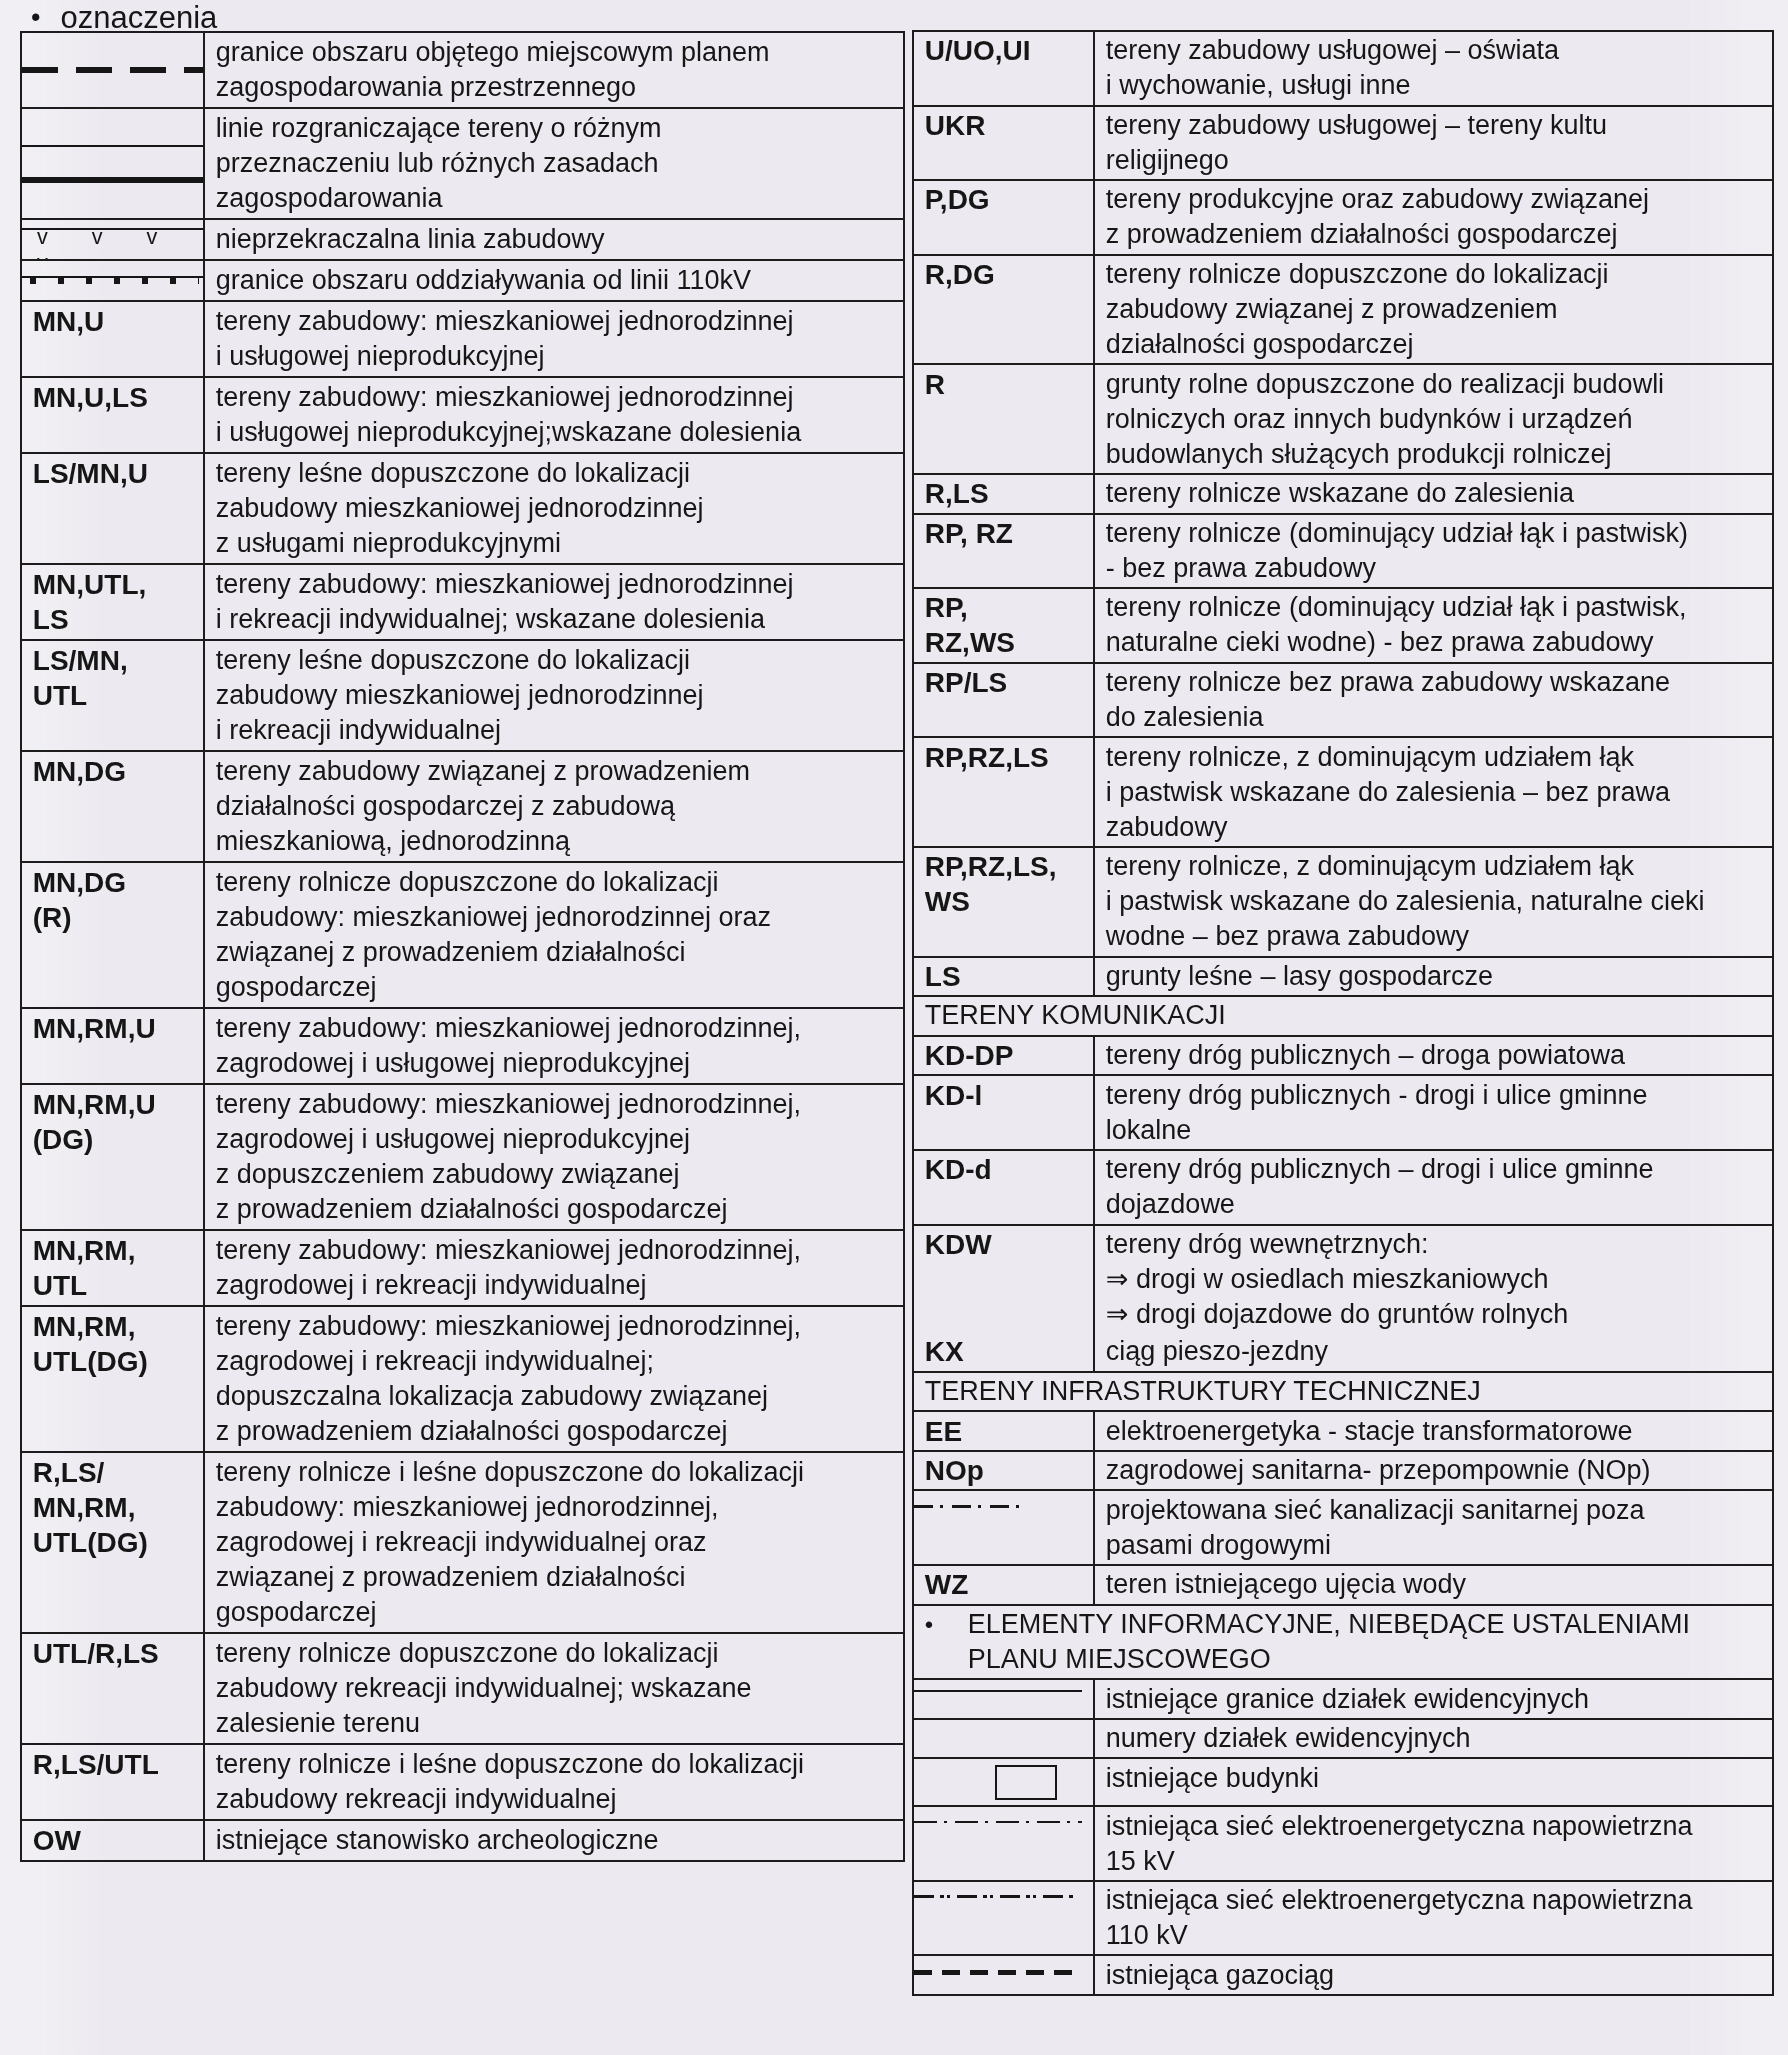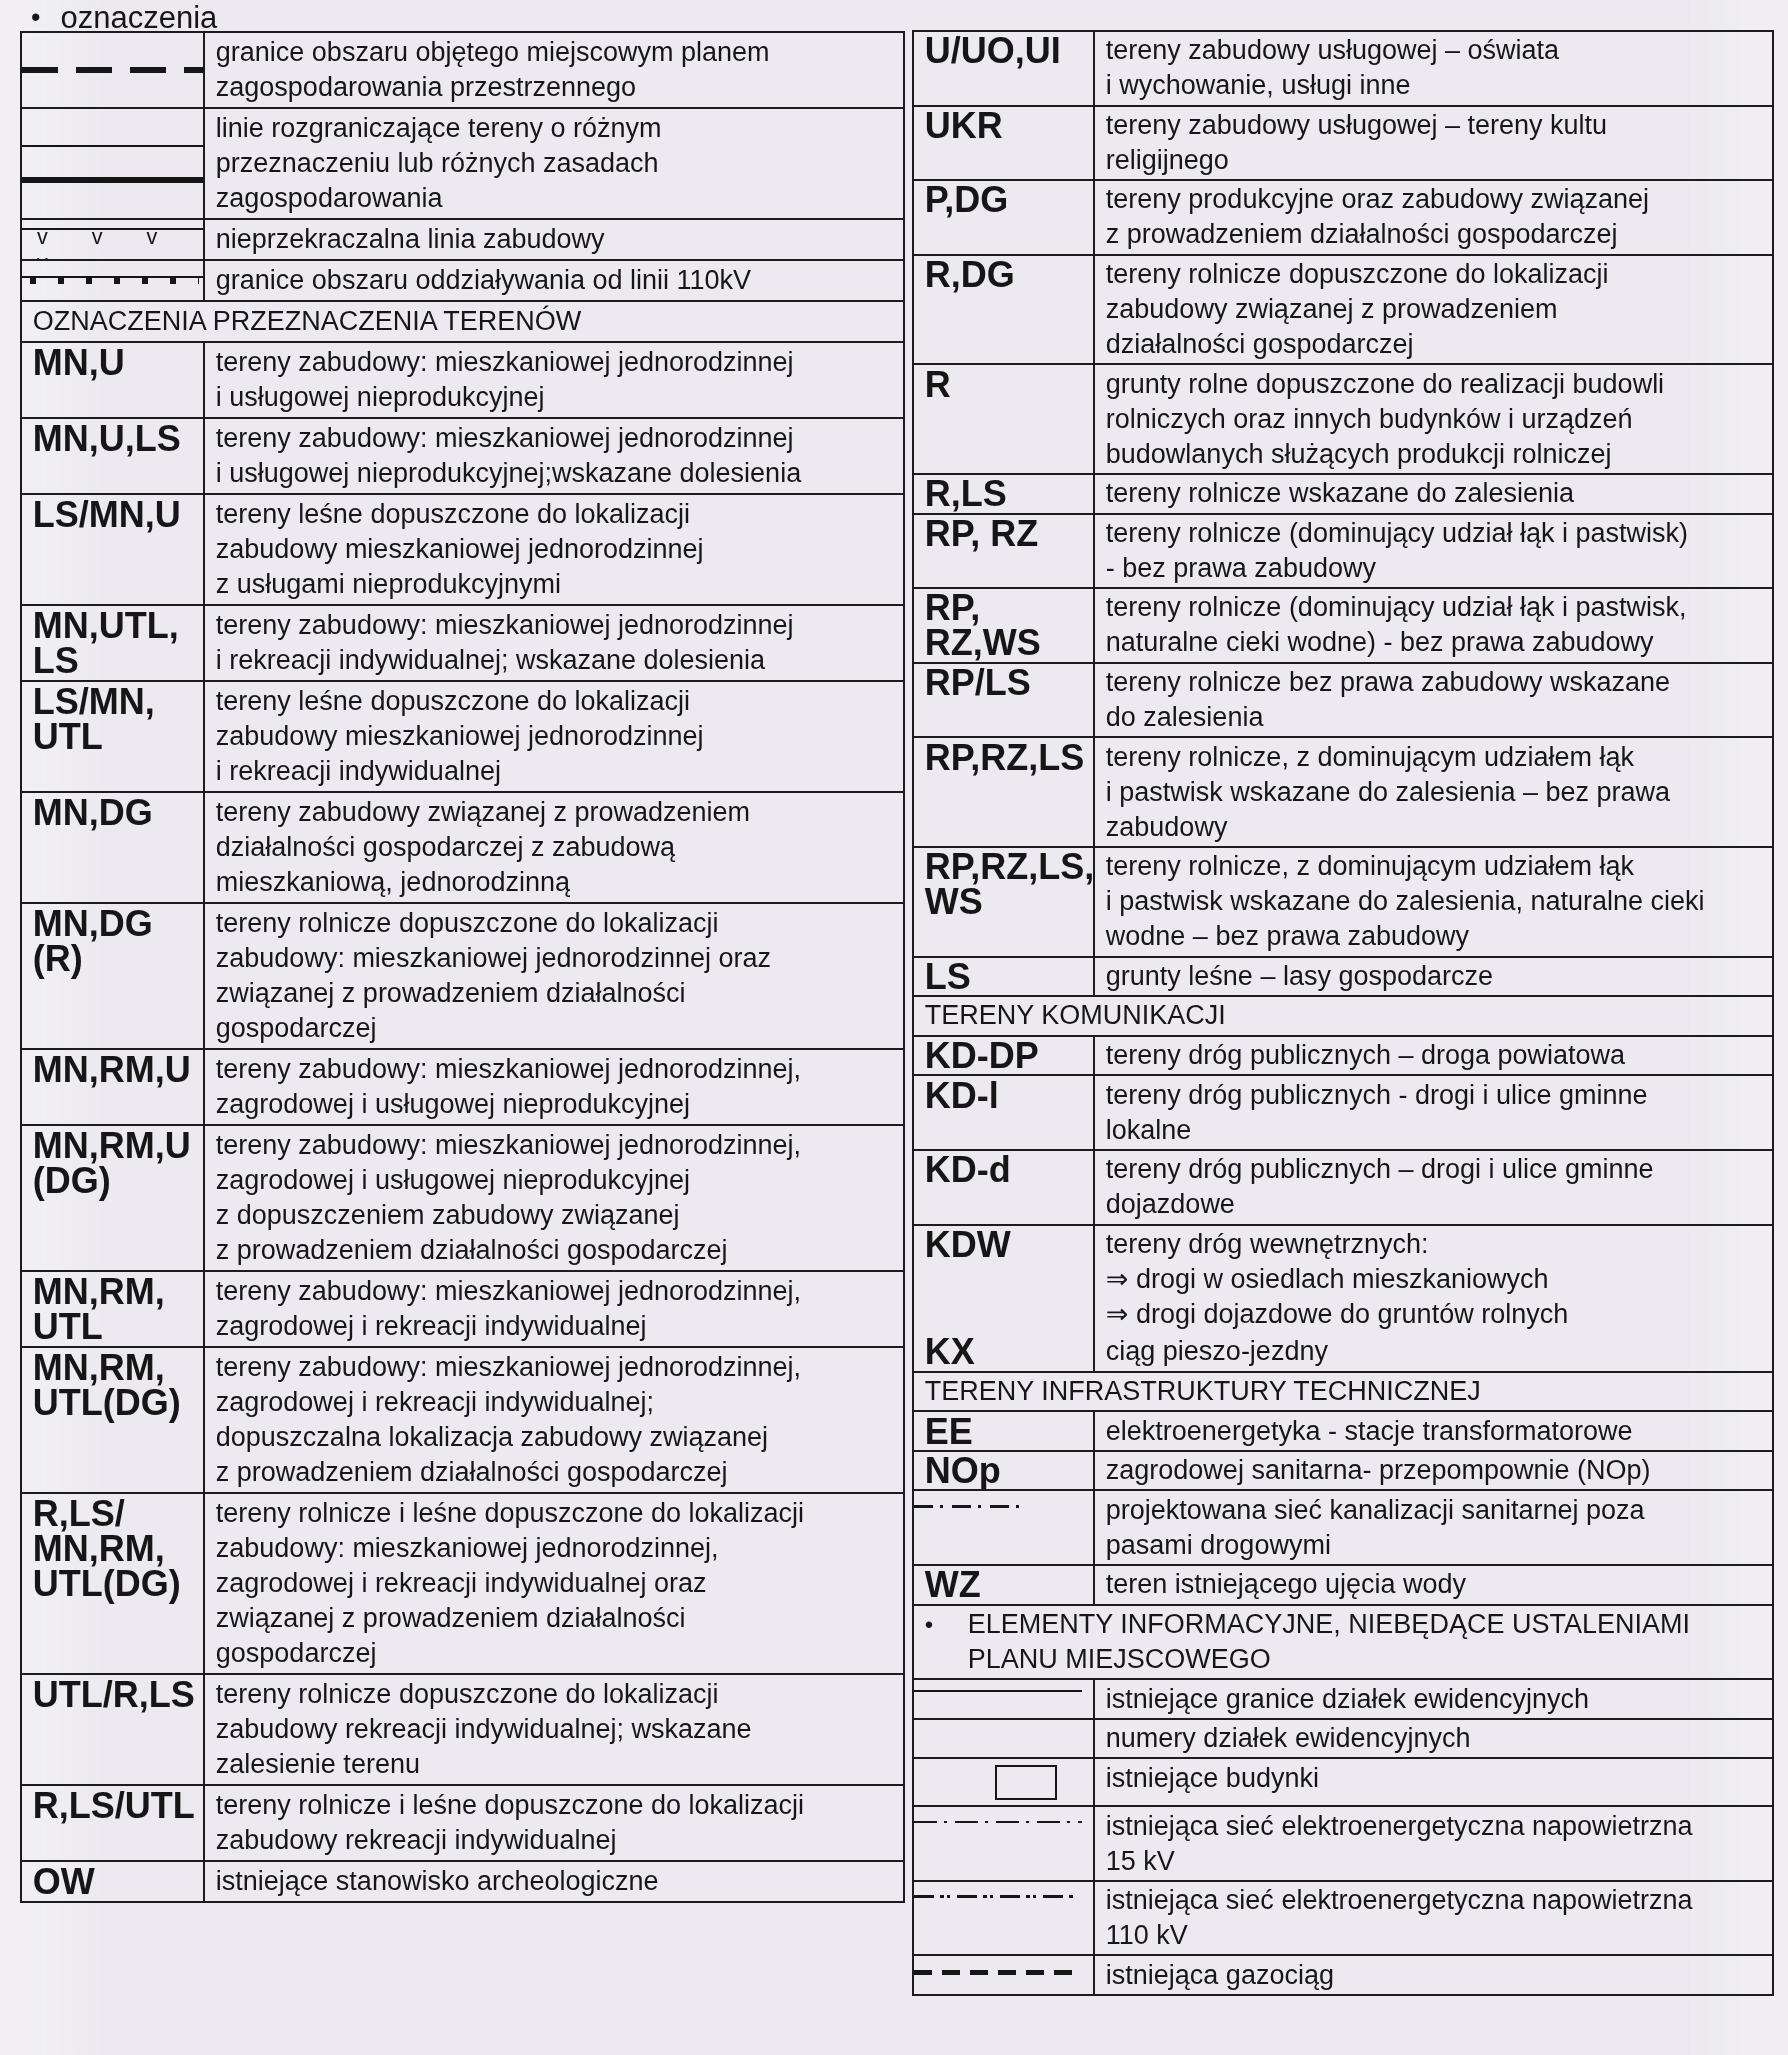--- a/index.html
+++ b/index.html
@@ -39,21 +39,21 @@
     vertical-align:top;
     white-space:pre-line;
     overflow:hidden;
   }
   #left-table  td{ padding:2px 8px 2px 10.8px;margin-top:28px; }
   #right-table td{ padding:1.3px 8px 1.3px 10.8px; }
 
   col.c-code{ width:183px; }
   #right-table col.c-code{ width:181px; }
 
-  td.code{ font-weight:700; font-size:36px; line-height:35px; }
+  td.code{ font-weight:700; font-size:28px; line-height:35px; }
   td.desc{ font-size:27px; line-height:35px; }
   td.section{ font-size:27px; line-height:35px; font-weight:400; }
 
   td.section .dot{ display:inline-block; width:43px; font-size:24px; vertical-align:top; }
   td.section .sec-text{ display:inline-block; white-space:pre-line; vertical-align:top; width:calc(100% - 47px); }
 
   tr.no-bottom td{ border-bottom:0; }
   tr.no-top td{ border-top:0; }
 
   
@@ -131,23 +131,20 @@
 przeznaczeniu lub różnych zasadach
 zagospodarowania</td>
       </tr>
       <tr>
         <td class="symcell"><div class="sym sym-v-line"></div></td>
         <td class="desc">nieprzekraczalna linia zabudowy</td>
       </tr>
       <tr>
         <td class="symcell"><div class="sym sym-tick-line"></div></td>
         <td class="desc">granice obszaru oddziaływania od linii 110kV</td>
-      </tr>
-      <tr>
-        <td colspan="2" class="section">OZNACZENIA PRZEZNACZENIA TERENÓW</td>
       </tr>
       <tr>
         <td class="code">MN,U</td>
         <td class="desc">tereny zabudowy: mieszkaniowej jednorodzinnej
 i usługowej nieprodukcyjnej</td>
       </tr>
       <tr>
         <td class="code">MN,U,LS</td>
         <td class="desc">tereny zabudowy: mieszkaniowej jednorodzinnej
 i usługowej nieprodukcyjnej;wskazane dolesienia</td>

